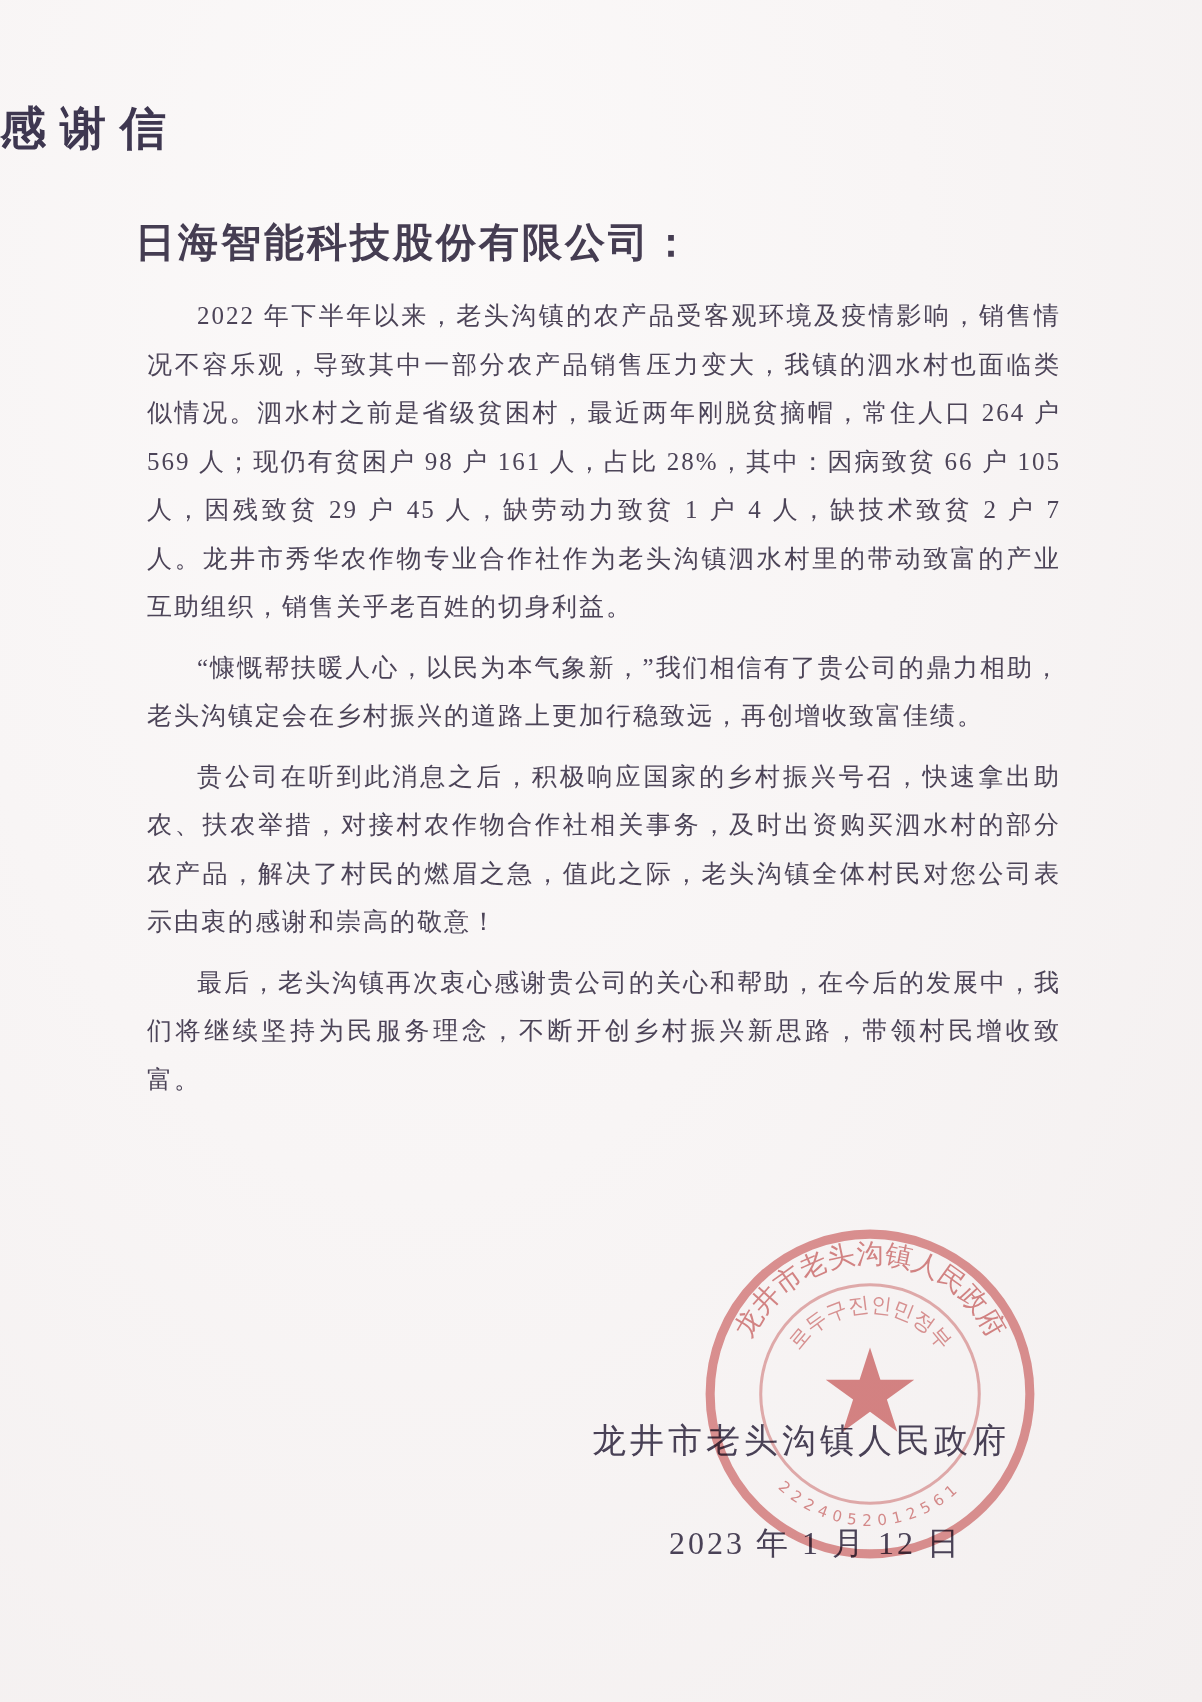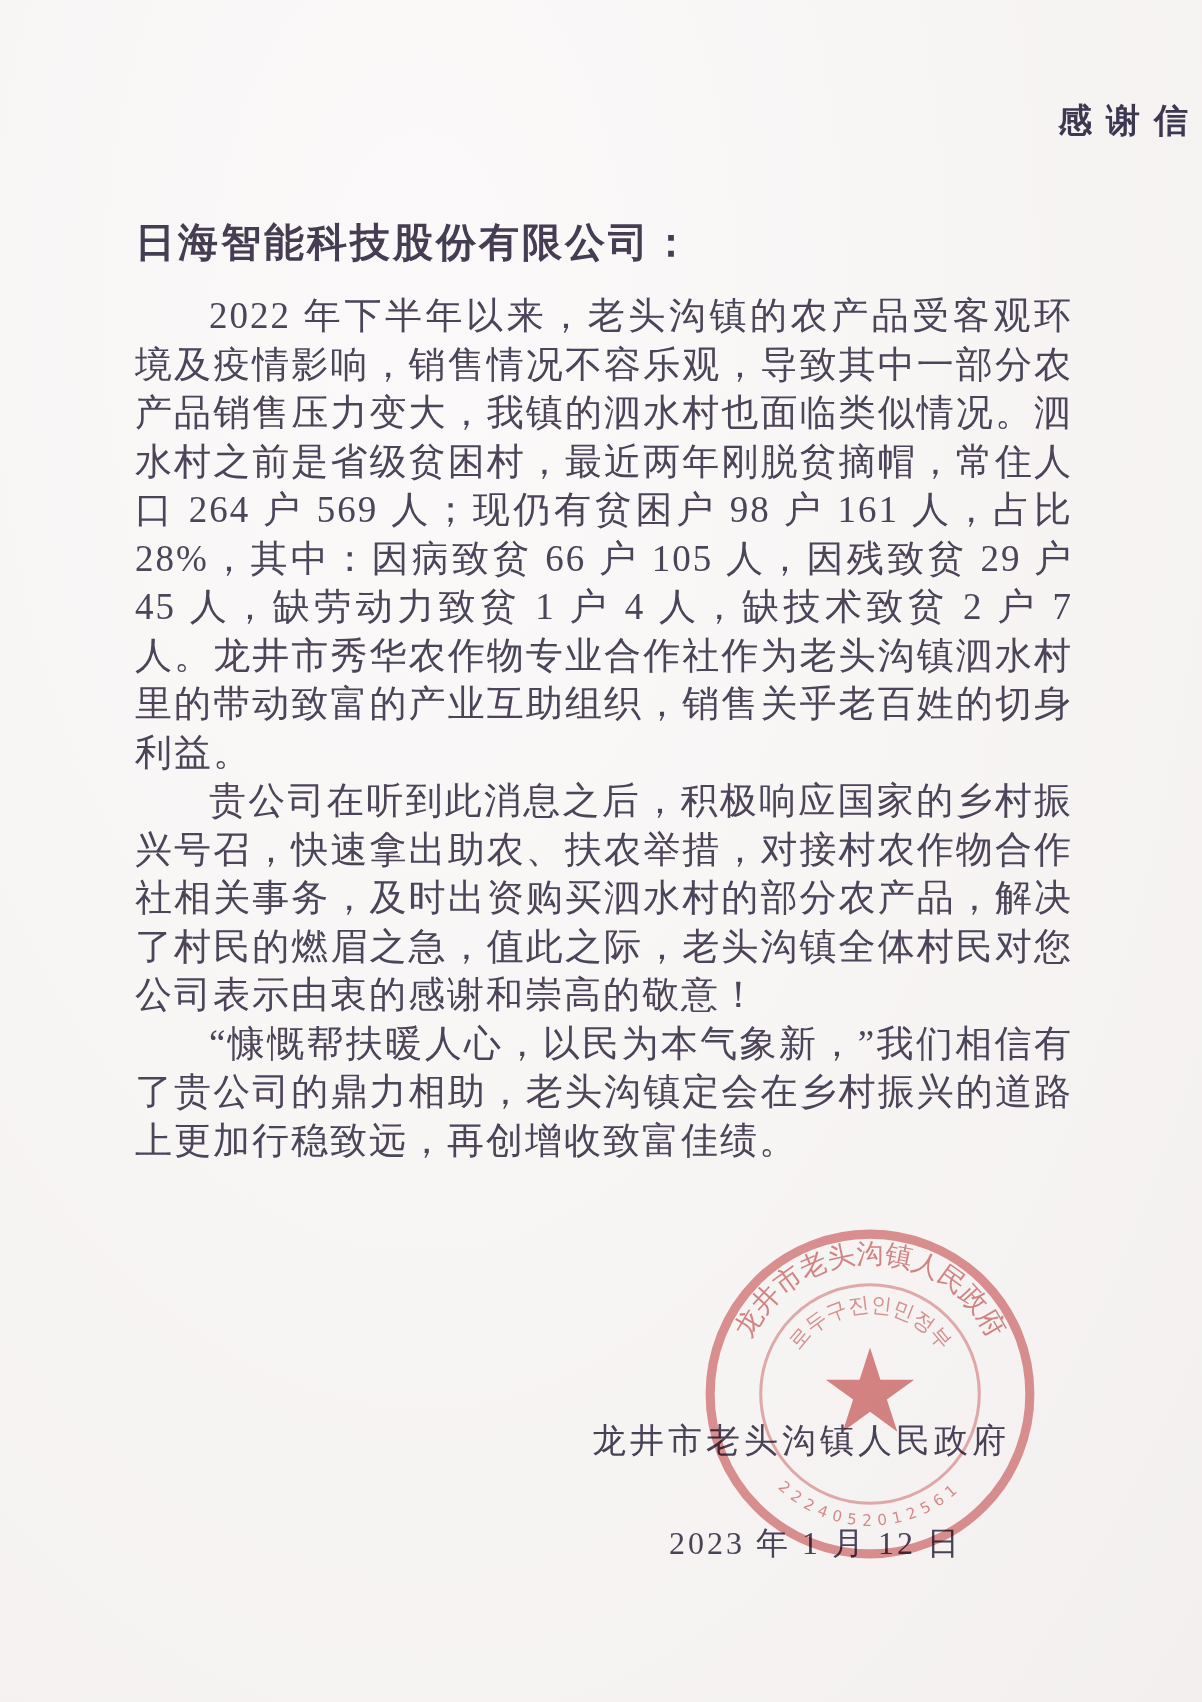--- a/index.html
+++ b/index.html
@@ -13,42 +13,42 @@
     width: 1202px;
     height: 1702px;
     margin: 0 auto;
     overflow: hidden;
     background:
       radial-gradient(ellipse at 35% 18%, #fbf9f9 0%, #f8f5f5 45%, #f3efef 100%);
     color: #4c4458;
   }
   .title {
     margin-top: 98px;
-    text-align: right;
-    font-size: 34px;
+    text-align: left;
+    font-size: 46px;
     font-weight: 700;
     letter-spacing: 14px;
     color: #3e3750;
   }
   .body-block {
     position: absolute;
     left: 135px;
     top: 215px;
     width: 938px;
   }
   .recipient {
     font-size: 40px;
     font-weight: 700;
     letter-spacing: 3px;
     color: #453d52;
     margin: 0 0 22px 0;
   }
   .para {
-    margin: 0;
-    font-size: 37px;
+    margin: 12px;
+    font-size: 25px;
     line-height: 48.5px;
     letter-spacing: 2px;
     text-align: justify;
     text-indent: 2em;
     color: #4c4458;
   }
   .signature {
     position: absolute;
     top: 1418px;
     right: 192px;
@@ -82,22 +82,23 @@
 </head>
 <body>
 
 <div class="page">
 
   <div class="title">感谢信</div>
 
   <div class="body-block">
     <p class="recipient">日海智能科技股份有限公司：</p>
     <p class="para">2022 年下半年以来，老头沟镇的农产品受客观环境及疫情影响，销售情况不容乐观，导致其中一部分农产品销售压力变大，我镇的泗水村也面临类似情况。泗水村之前是省级贫困村，最近两年刚脱贫摘帽，常住人口 264 户 569 人；现仍有贫困户 98 户 161 人，占比 28%，其中：因病致贫 66 户 105 人，因残致贫 29 户 45 人，缺劳动力致贫 1 户 4 人，缺技术致贫 2 户 7 人。龙井市秀华农作物专业合作社作为老头沟镇泗水村里的带动致富的产业互助组织，销售关乎老百姓的切身利益。</p>
+    <p class="para">“慷慨帮扶暖人心，以民为本气象新，”我们相信有了贵公司的鼎力相助，老头沟镇定会在乡村振兴的道路上更加行稳致远，再创增收致富佳绩。</p>
     <p class="para">贵公司在听到此消息之后，积极响应国家的乡村振兴号召，快速拿出助农、扶农举措，对接村农作物合作社相关事务，及时出资购买泗水村的部分农产品，解决了村民的燃眉之急，值此之际，老头沟镇全体村民对您公司表示由衷的感谢和崇高的敬意！</p>
-    <p class="para">“慷慨帮扶暖人心，以民为本气象新，”我们相信有了贵公司的鼎力相助，老头沟镇定会在乡村振兴的道路上更加行稳致远，再创增收致富佳绩。</p>
+    <p class="para">最后，老头沟镇再次衷心感谢贵公司的关心和帮助，在今后的发展中，我们将继续坚持为民服务理念，不断开创乡村振兴新思路，带领村民增收致富。</p>
   </div>
 
   <div class="signature">龙井市老头沟镇人民政府</div>
 
   <div class="date">2023 年 1 月 12 日</div>
 
   <div class="seal">
     <svg viewBox="0 0 340 340" xmlns="http://www.w3.org/2000/svg">
 
       <circle cx="170" cy="170" r="158" fill="none" stroke="rgba(203,82,82,0.75)" stroke-width="9"></circle>

